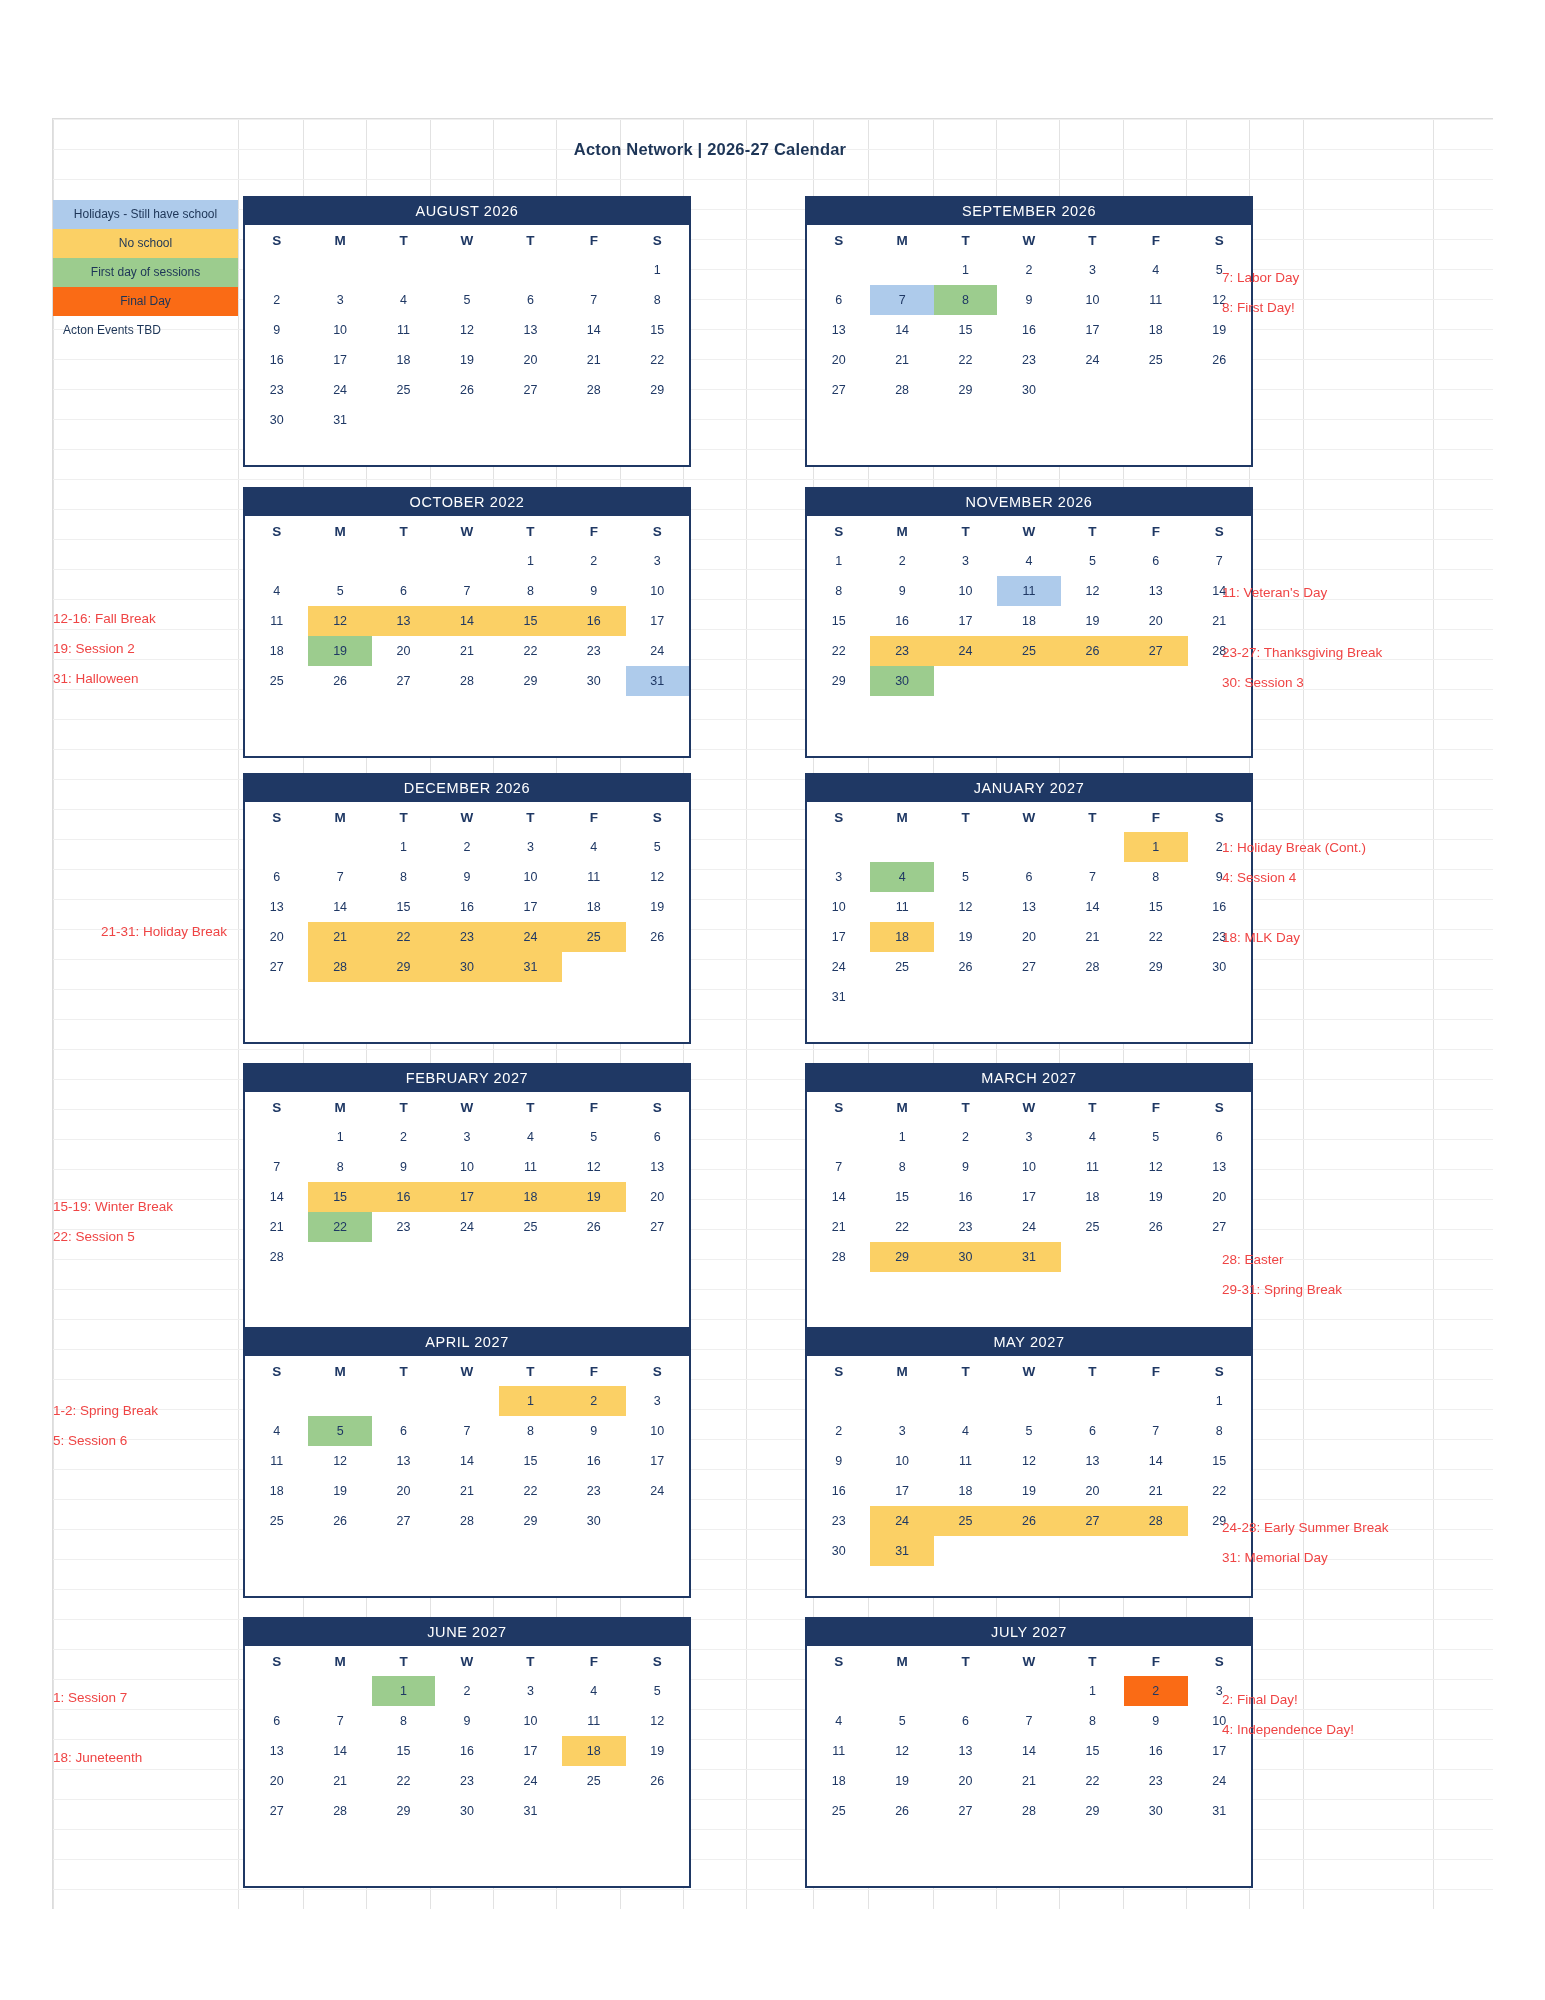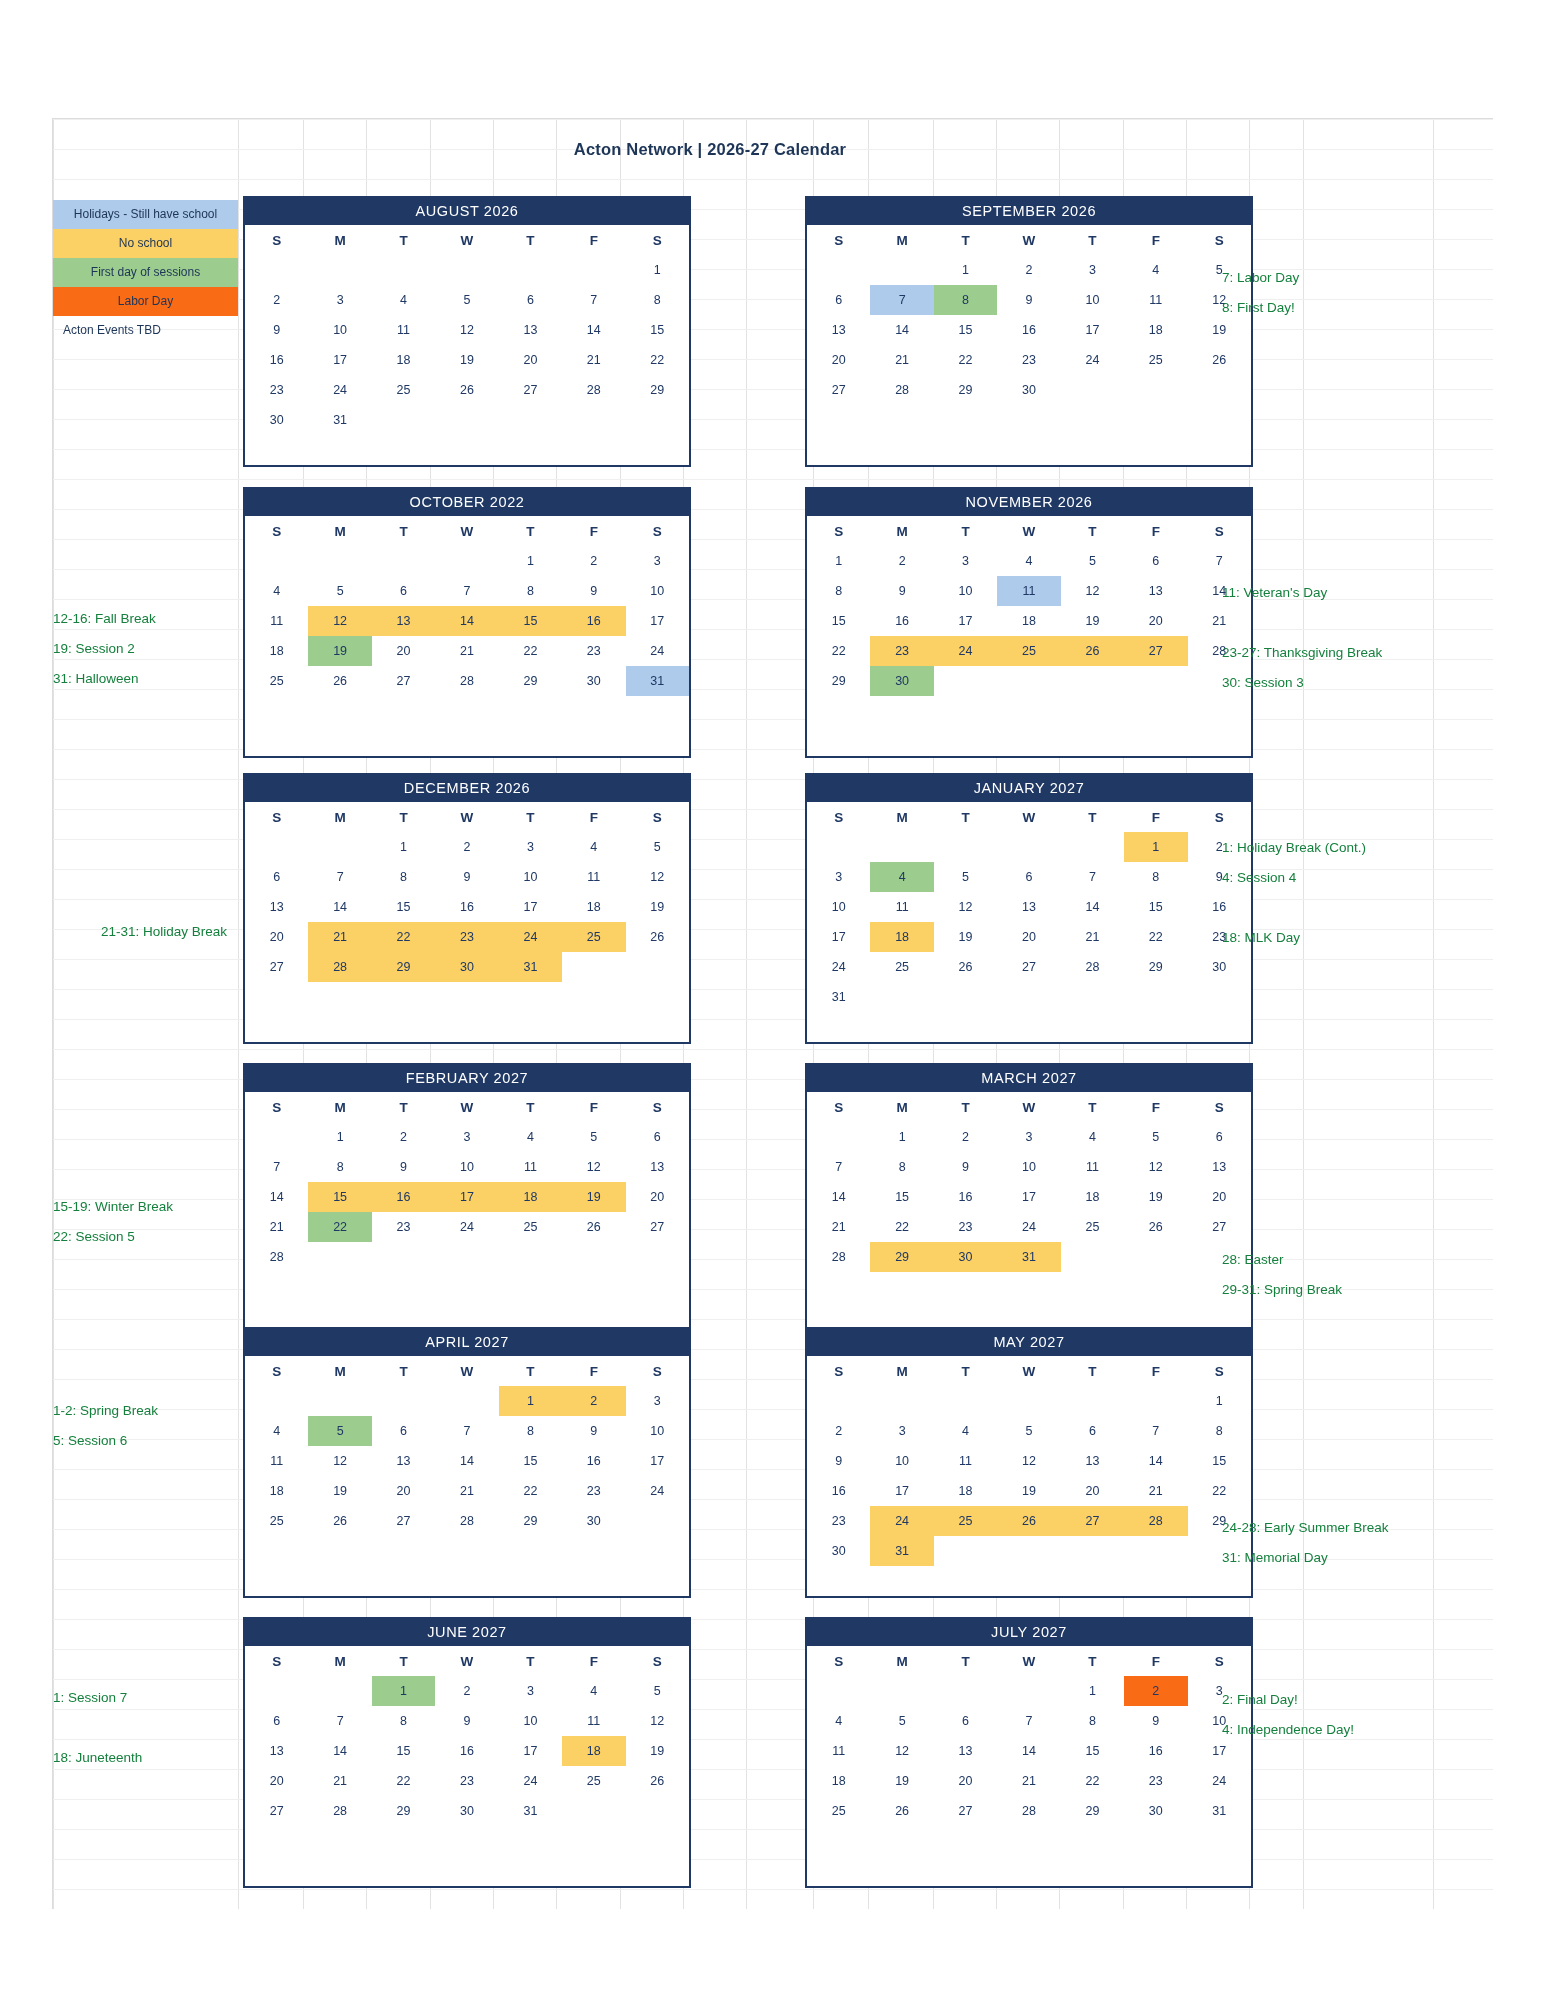--- a/index.html
+++ b/index.html
@@ -113,21 +113,21 @@
   }
   td.hl-yellow { background: #fbd065; }
   td.hl-green  { background: #9ccc8e; }
   td.hl-blue   { background: #aecbeb; }
   td.hl-orange { background: #fa6b15; }
 
   
   .notes {
     position: absolute;
     font-size: 13.5px;
-    color: #15803d;
+    color: #ef4444;
     line-height: 30px;
     white-space: nowrap;
   }
   .notes-left { left: 53px; width: 220px; }
   .notes-right { left: 1222px; width: 270px; }
 </style>
 </head>
 <body>
 
 <div id="sheet">
@@ -214,21 +214,21 @@
       <div class="hline" style="top: 1740px;"></div>
       <div class="hline" style="top: 1770px;"></div>
     </div>
 
   <div class="title">Acton Network | 2026-27 Calendar</div>
 
   <div class="legend">
     <div class="lg-holidays">Holidays - Still have school</div>
     <div class="lg-noschool">No school</div>
     <div class="lg-first">First day of sessions</div>
-    <div class="lg-final">Labor Day</div>
+    <div class="lg-final">Final Day</div>
     <div class="lg-events">Acton Events TBD</div>
   </div>
 
   <div class="month" style="left:243px;  top:196px;">
       <div class="month-head">AUGUST 2026</div>
       <table class="cal">
         <thead>
           <tr>
             <th>S</th>
             <th>M</th>

